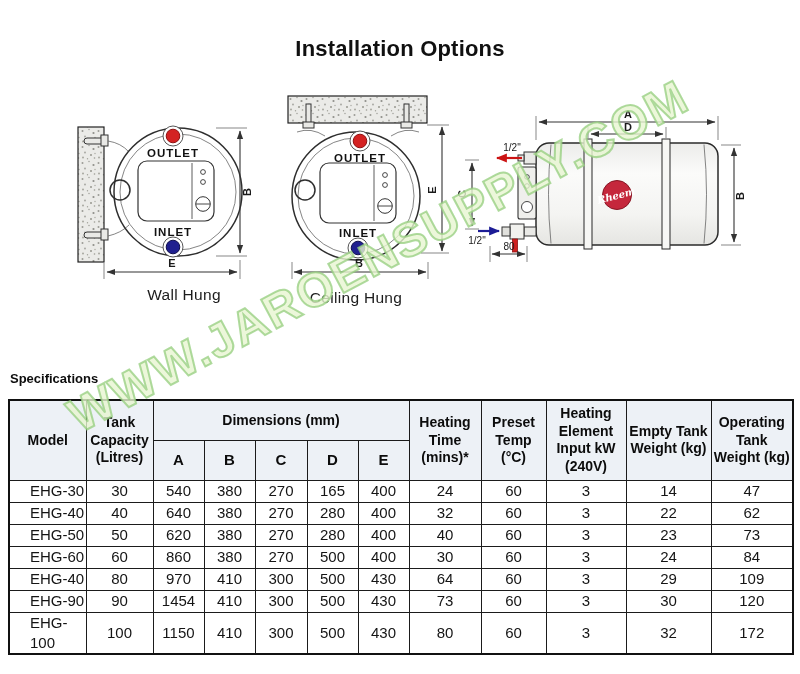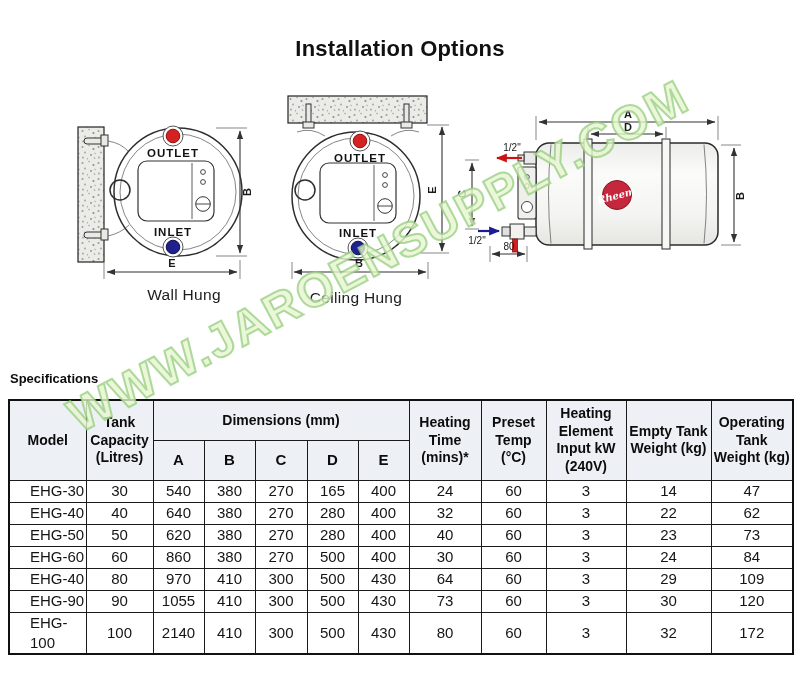--- a/index.html
+++ b/index.html
@@ -342,35 +342,35 @@
         <td>430</td>
         <td>64</td>
         <td>60</td>
         <td>3</td>
         <td>29</td>
         <td>109</td>
       </tr>
       <tr>
         <td class="ml">EHG-90</td>
         <td>90</td>
-        <td>1055</td>
+        <td>1454</td>
         <td>410</td>
         <td>300</td>
         <td>500</td>
         <td>430</td>
         <td>73</td>
         <td>60</td>
         <td>3</td>
         <td>30</td>
         <td>120</td>
       </tr>
       <tr>
         <td class="ml">EHG-100</td>
         <td>100</td>
-        <td>2140</td>
+        <td>1150</td>
         <td>410</td>
         <td>300</td>
         <td>500</td>
         <td>430</td>
         <td>80</td>
         <td>60</td>
         <td>3</td>
         <td>32</td>
         <td>172</td>
       </tr>

